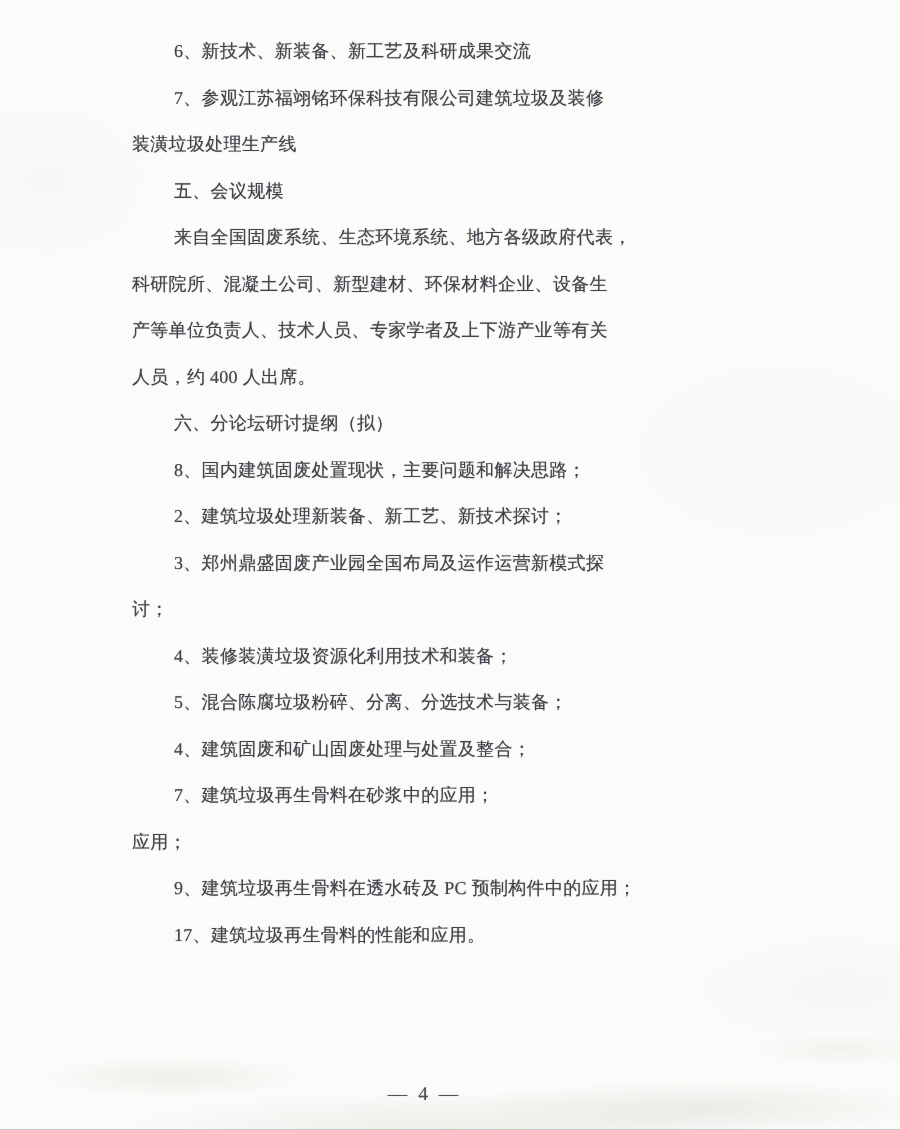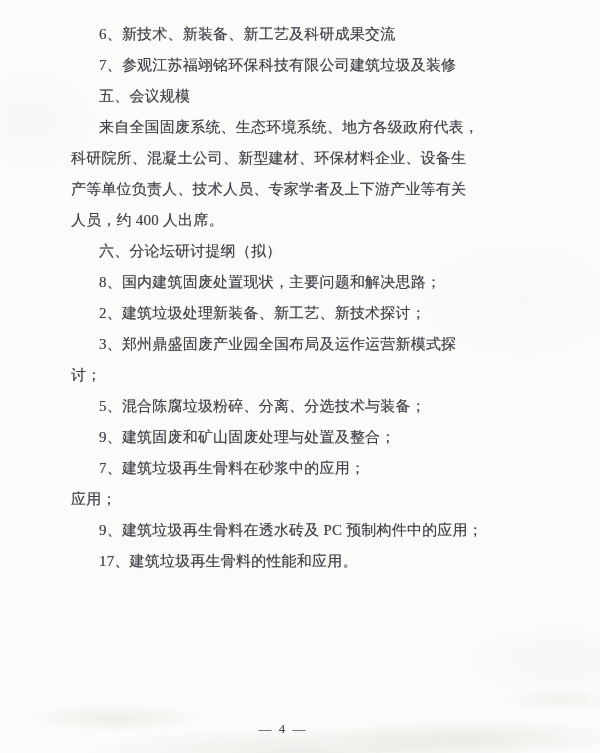--- a/index.html
+++ b/index.html
@@ -21,24 +21,24 @@
       radial-gradient(ellipse 300px 34px at 300px 752px, rgba(150,156,144,0.14), rgba(150,156,144,0) 75%),
       radial-gradient(ellipse 90px 16px at 560px 700px, rgba(160,165,152,0.10), rgba(160,165,152,0) 70%),
       radial-gradient(ellipse 160px 60px at 560px 660px, rgba(170,175,165,0.06), rgba(170,175,165,0) 70%),
       radial-gradient(ellipse 120px 90px at 30px 120px, rgba(175,178,170,0.05), rgba(175,178,170,0) 70%),
       radial-gradient(ellipse 200px 120px at 520px 300px, rgba(180,182,175,0.04), rgba(180,182,175,0) 70%),
       linear-gradient(#fbfbf9, #fbfbf9);
     font-family: "Liberation Serif", "DejaVu Serif", serif;
   }
   .body-text {
     position: absolute;
-    left: 71px;
+    left: 88px;
     top: 19px;
     width: 460px;
-    font-size: 15px;
+    font-size: 12px;
     line-height: 31px;
     letter-spacing: 0.2px;
     color: #42434b;
     text-shadow: 0 0 0.7px rgba(66,67,75,0.55);
   }
   .ln {
     white-space: nowrap;
     height: 31px;
   }
   .ind {
@@ -57,32 +57,34 @@
     text-shadow: 0 0 0.6px rgba(70,71,80,0.5);
   }
 </style>
 </head>
 <body>
 
 <div class="scan-page">
   <div class="body-text">
     <div class="ln ind">6、新技术、新装备、新工艺及科研成果交流</div>
     <div class="ln ind">7、参观江苏福翊铭环保科技有限公司建筑垃圾及装修</div>
+    <div class="ln">装潢垃圾处理生产线</div>
     <div class="ln ind">五、会议规模</div>
     <div class="ln ind">来自全国固废系统、生态环境系统、地方各级政府代表，</div>
     <div class="ln">科研院所、混凝土公司、新型建材、环保材料企业、设备生</div>
     <div class="ln">产等单位负责人、技术人员、专家学者及上下游产业等有关</div>
     <div class="ln">人员，约 400 人出席。</div>
     <div class="ln ind">六、分论坛研讨提纲（拟）</div>
     <div class="ln ind">8、国内建筑固废处置现状，主要问题和解决思路；</div>
     <div class="ln ind">2、建筑垃圾处理新装备、新工艺、新技术探讨；</div>
     <div class="ln ind">3、郑州鼎盛固废产业园全国布局及运作运营新模式探</div>
     <div class="ln">讨；</div>
+    <div class="ln ind">4、装修装潢垃圾资源化利用技术和装备；</div>
     <div class="ln ind">5、混合陈腐垃圾粉碎、分离、分选技术与装备；</div>
-    <div class="ln ind">9、建筑固废和矿山固废处理与处置及整合；</div>
+    <div class="ln ind">4、建筑固废和矿山固废处理与处置及整合；</div>
     <div class="ln ind">7、建筑垃圾再生骨料在砂浆中的应用；</div>
     <div class="ln">应用；</div>
     <div class="ln ind">9、建筑垃圾再生骨料在透水砖及 PC 预制构件中的应用；</div>
     <div class="ln ind">17、建筑垃圾再生骨料的性能和应用。</div>
   </div>
 
   <div class="page-number">— 4 —</div>
 </div>
 
 </body></html>

